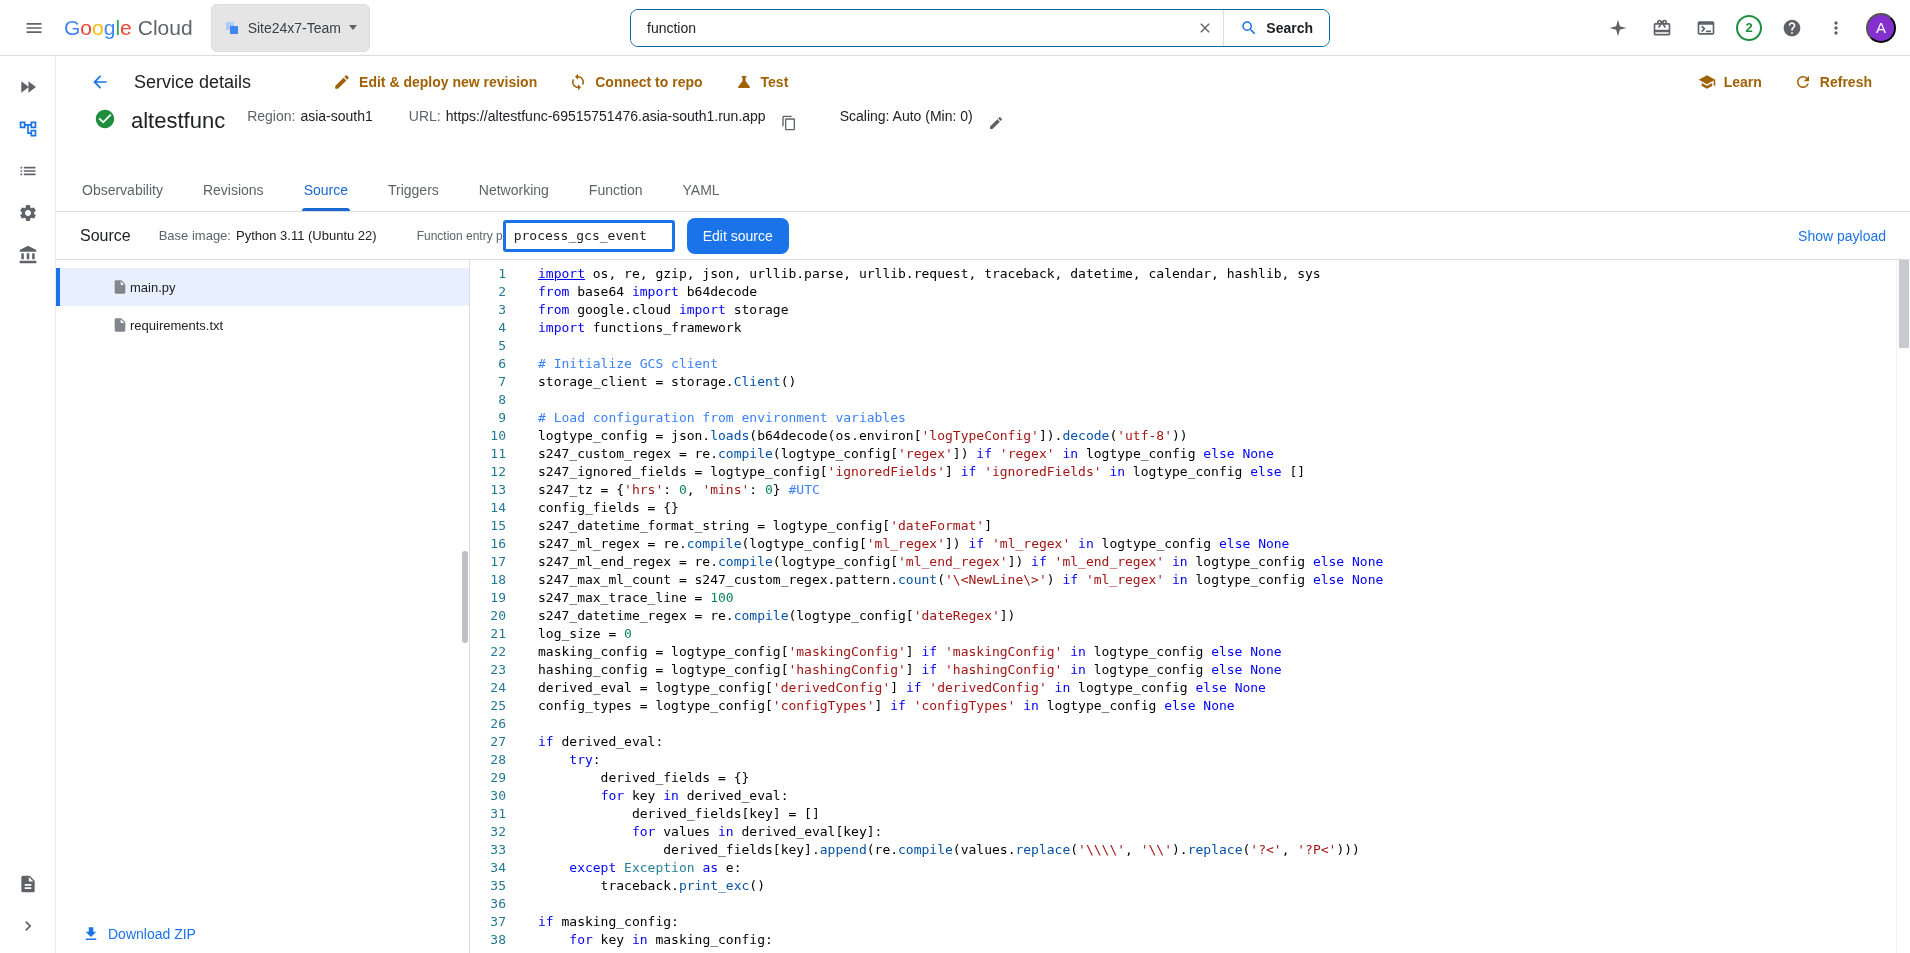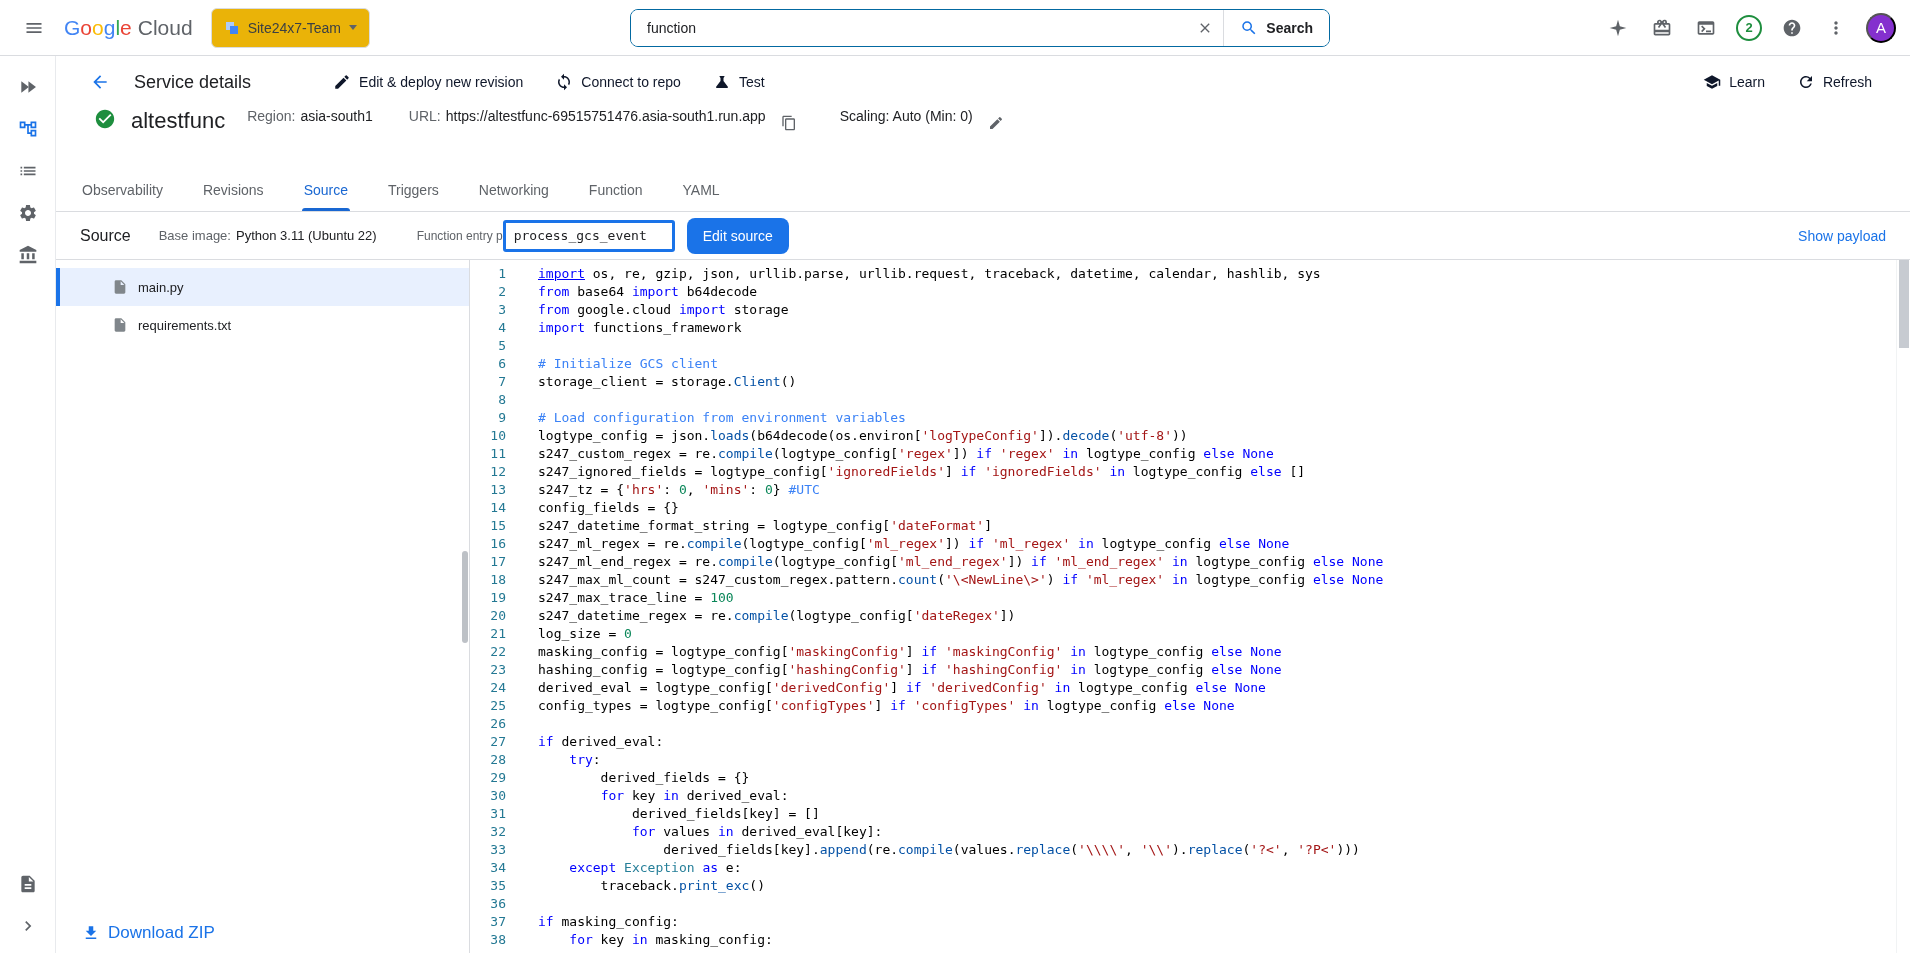--- a/index.html
+++ b/index.html
@@ -8,21 +8,21 @@
   .page{width:1910px;height:953px;display:flex;flex-direction:column}
   svg{display:block}
 
   
   .topbar{flex:0 0 56px;display:flex;align-items:center;gap:8px;padding:0 14px;border-bottom:1px solid #dadce0;background:#fff}
   .iconbtn{width:40px;height:40px;border:none;background:transparent;border-radius:50%;display:flex;align-items:center;justify-content:center;cursor:pointer;color:#5f6368}
   .iconbtn svg{width:20px;height:20px;fill:currentColor}
   .logo{display:flex;align-items:baseline;font-size:21px;margin:0 10px 0 2px;white-space:nowrap;cursor:pointer}
   .logo .cloud{color:#5f6368;margin-left:6px}
   .gl-blue{color:#4285F4}.gl-red{color:#EA4335}.gl-yellow{color:#FBBC05}.gl-green{color:#34A853}
-  .project-picker{display:flex;align-items:center;gap:8px;height:40px;padding:8px 12px;border:1px solid #dadce0;border-radius:6px;background:#eab308;font-size:14px;color:#3c4043;cursor:pointer;white-space:nowrap}
+  .project-picker{display:flex;align-items:center;gap:8px;height:48px;padding:8px 12px;border:1px solid #dadce0;border-radius:6px;background:#e5e5e5;font-size:14px;color:#3c4043;cursor:pointer;white-space:nowrap}
   .caret{width:0;height:0;border-left:4px solid transparent;border-right:4px solid transparent;border-top:5px solid #5f6368}
   .search{display:flex;align-items:stretch;height:38px;flex:0 1 700px;margin:0 auto;border:1px solid #0369a1;border-radius:8px;overflow:hidden;background:#fff}
   .search input{flex:1;border:none;outline:none;padding:0 16px;font-size:14px;color:#202124;font-family:inherit}
   .search .clearbtn{width:36px;border:none;background:none;display:flex;align-items:center;justify-content:center;cursor:pointer;color:#5f6368}
   .search .clearbtn svg{width:16px;height:16px;fill:currentColor}
   .searchbtn{display:flex;align-items:center;gap:8px;padding:0 16px;border:none;border-left:1px solid #dadce0;background:#fff;font-size:14px;font-weight:700;color:#202124;cursor:pointer}
   .searchbtn svg{width:18px;height:18px;fill:#1a73e8}
   .tb-right{display:flex;align-items:center;gap:4px;margin-left:8px}
   .count-badge{width:26px;height:26px;margin:0 6px;border-radius:50%;border:2px solid #1e8e3e;color:#1e8e3e;background:#fff;font-size:13px;font-weight:700;display:flex;align-items:center;justify-content:center;cursor:pointer}
   .avatar{width:30px;height:30px;margin-left:6px;border-radius:50%;background:#8430ce;color:#fff;font-size:15px;font-weight:500;display:flex;align-items:center;justify-content:center;cursor:pointer}
@@ -34,21 +34,21 @@
   .rail-btn svg{width:20px;height:20px;fill:currentColor}
   .rail-btn.active{color:#1a73e8}
   .rail-spacer{flex:1}
   .main{flex:1;display:flex;flex-direction:column;min-width:0}
 
   
   .page-header{flex:0 0 52px;display:flex;align-items:center;padding:0 24px;gap:4px}
   .backbtn{width:40px;height:40px;border:none;background:none;border-radius:50%;display:flex;align-items:center;justify-content:center;cursor:pointer;color:#1a73e8}
   .backbtn svg{width:20px;height:20px;fill:currentColor}
   .page-title{font-size:18px;font-weight:400;color:#202124;margin:0 64px 0 10px;white-space:nowrap}
-  .hlink{display:flex;align-items:center;gap:8px;height:36px;padding:0 14px;border:none;background:none;color:#0f172a;font-size:14px;font-weight:400;cursor:pointer;white-space:nowrap}
+  .hlink{display:flex;align-items:center;gap:8px;height:36px;padding:0 14px;border:none;background:none;color:#a16207;font-size:14px;font-weight:700;cursor:pointer;white-space:nowrap}
   .hlink svg{width:18px;height:18px;fill:currentColor}
   .spacer{flex:1}
 
   
   .service-row{flex:0 0 60px;display:flex;align-items:flex-start;padding:0 24px 6px 38px}
   .check-icon{width:22px;height:22px;fill:#1e8e3e;flex:0 0 22px}
   .service-name{font-size:22px;font-weight:400;color:#202124;margin:0 22px 0 15px;white-space:nowrap}
   .meta{font-size:14px;color:#202124;white-space:nowrap;display:flex;align-items:center;gap:5px}
   .meta .lbl{color:#5f6368}
   .m-gap{margin-left:36px}
@@ -67,27 +67,27 @@
   .base-image{font-size:13px;display:flex;gap:5px;margin-right:40px;white-space:nowrap}
   .base-image .lbl{color:#5f6368}
   .entry-label{font-size:12px;color:#5f6368;white-space:nowrap;max-width:94px;overflow:hidden;position:relative;z-index:0}
   .entry-input{position:relative;z-index:1;width:172px;height:32px;border:3px solid #1a73e8;border-radius:3px;background:#fff;padding:0 8px;font:13px/26px "DejaVu Sans Mono",monospace;color:#202124;outline:none;margin-left:-8px}
   .primary-btn{margin-left:12px;height:36px;padding:0 16px;border:none;border-radius:8px;background:#1a73e8;color:#fff;font-size:14px;font-weight:500;cursor:pointer;white-space:nowrap}
   .payload-link{border:none;background:none;color:#1a73e8;font-size:14px;font-weight:500;cursor:pointer;white-space:nowrap}
 
   
   .editor{flex:1;display:flex;min-height:0;background:#fff}
   .files{flex:0 0 414px;border-right:1px solid #dadce0;position:relative;padding-top:8px}
-  .file-row{height:38px;display:flex;align-items:center;gap:10px;padding-left:56px;font-size:13px;color:#202124;cursor:pointer;position:relative}
+  .file-row{height:38px;display:flex;align-items:center;gap:2px;padding-left:56px;font-size:13px;color:#202124;cursor:pointer;position:relative}
   .file-row svg{width:16px;height:16px;fill:#80868b;flex:0 0 16px}
   .file-row.selected{background:#e8f0fe}
   .file-row.selected::before{content:"";position:absolute;left:0;top:0;bottom:0;width:4px;background:#1a73e8}
   .files-sb{position:absolute;top:0;bottom:0;right:1px;width:6px}
   .files-sb .handle{position:absolute;top:42%;height:92px;width:6px;border-radius:3px;background:#bdc1c6;cursor:pointer}
-  .download-zip{position:absolute;left:26px;bottom:10px;display:flex;align-items:center;gap:8px;border:none;background:none;color:#1a73e8;font-size:17px;font-weight:500;cursor:pointer}
+  .download-zip{position:absolute;left:26px;bottom:10px;display:flex;align-items:center;gap:8px;border:none;background:none;color:#1a73e8;font-size:14px;font-weight:500;cursor:pointer}
   .download-zip svg{width:18px;height:18px;fill:currentColor}
 
   .code-wrap{flex:1;display:flex;min-width:0;padding-top:5px;overflow:hidden}
   .gutter{flex:0 0 48px;text-align:right;padding-right:12px;font:13px/18px "DejaVu Sans Mono",monospace;color:#237893;user-select:none}
   .gutter .ln{height:18px}
   .code{flex:1;font:13px/18px "DejaVu Sans Mono",monospace;color:#000;padding-left:20px;white-space:pre;overflow:hidden}
   .code .cl{min-height:18px}
   .t-kw{color:#0000ff}
   .t-str{color:#a31515}
   .t-com{color:#3b82f6}

